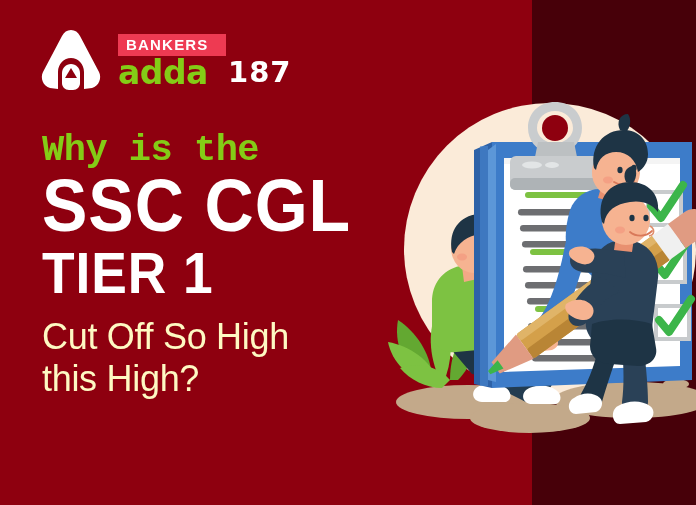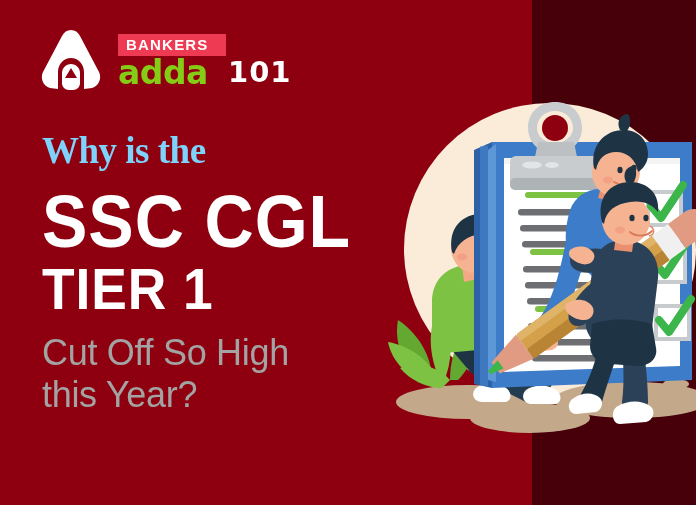--- a/index.html
+++ b/index.html
@@ -71,27 +71,27 @@
     letter-spacing:1px;
     line-height:1;
     font-family:"DejaVu Sans", sans-serif;
   }
 
   
   .headline{
     position:absolute;left:42px;top:132px;width:360px;
   }
   .line-why{
-    color:#7dd3fc;
+    color:#84cc16;
     font-size:37px;
     font-weight:bold;
     line-height:1;
     letter-spacing:-0.5px;
-    margin-bottom:19px;
-    font-family:Liberation Serif, serif;
+    margin-bottom:3px;
+    font-family:Liberation Mono, monospace;
   }
   .line-ssc{
     color:#ffffff;
     font-size:74px;
     font-weight:bold;
     line-height:0.92;
     letter-spacing:1px;
     transform:scaleX(0.92);
     transform-origin:left center;
     font-family:"Liberation Sans Narrow","Liberation Sans", sans-serif;
@@ -102,21 +102,21 @@
     font-size:58px;
     font-weight:bold;
     line-height:1;
     letter-spacing:1px;
     transform:scaleX(0.92);
     transform-origin:left center;
     font-family:"Liberation Sans Narrow","Liberation Sans", sans-serif;
     margin-bottom:14px;
   }
   .line-sub{
-    color:#a3a3a3;
+    color:#fef9c3;
     font-size:36px;
     font-weight:normal;
     line-height:1.17;
     letter-spacing:-0.3px;
     font-family:"Liberation Sans", sans-serif;
   }
 
   
   .illus{
     position:absolute;left:380px;top:80px;
@@ -312,25 +312,25 @@
     <div class="logo-mark">
       <svg width="62" height="64" viewBox="0 0 62 64" xmlns="http://www.w3.org/2000/svg">
         <path d="M31 2 C 35 2 38 4 40 8 L 59 44 C 62 50 59 58 52 60 L 44 61 L 44 44 C 44 36 38 30 31 30 C 24 30 18 36 18 44 L 18 61 L 10 60 C 3 58 0 50 3 44 L 22 8 C 24 4 27 2 31 2 Z" fill="#FFFFFF"></path>
         <path d="M31 36 C 36 36 40 40 40 45 L 40 55 C 40 59 37 62 33 62 L 29 62 C 25 62 22 59 22 55 L 22 45 C 22 40 26 36 31 36 Z" fill="#FFFFFF"></path>
         <path d="M31 40 L 37 50 L 25 50 Z" fill="#8E000F"></path>
       </svg>
     </div>
     <div class="logo-text">
       <div class="bankers-badge">BANKERS</div>
       <div class="adda-word">adda</div>
-      <div class="adda-num">101</div>
+      <div class="adda-num">187</div>
     </div>
   </div>
 
   <div class="headline">
     <div class="line-why">Why is the</div>
     <div class="line-ssc">SSC CGL</div>
     <div class="line-tier">TIER 1</div>
     <div class="line-sub">Cut Off So High</div>
-    <div class="line-sub">this Year?</div>
+    <div class="line-sub">this High?</div>
   </div>
 
 </div>
 
 </body></html>

